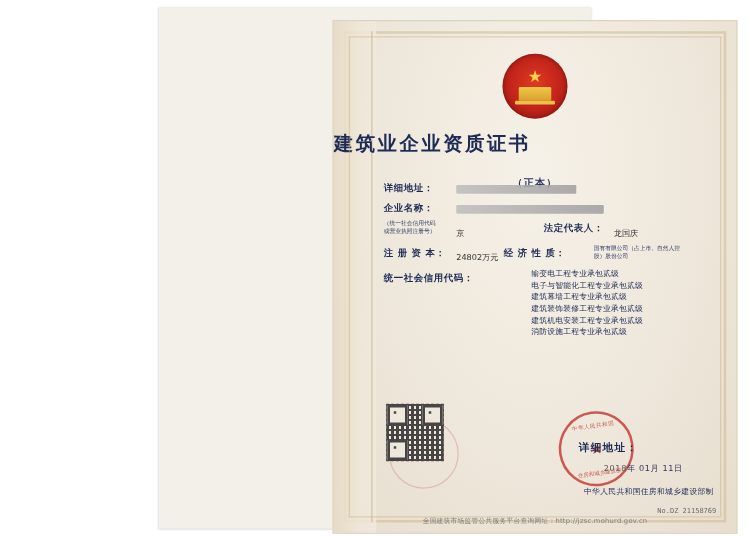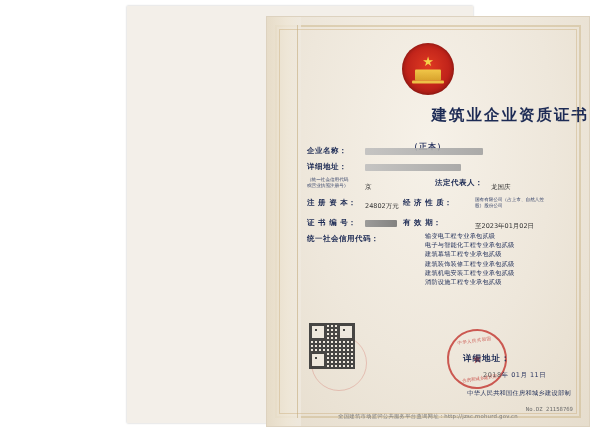--- a/index.html
+++ b/index.html
@@ -108,21 +108,21 @@
     left: -3px; bottom: -3px;
     width: 32px; height: 3px;
     background: #f0c94a;
     border-radius: 1px;
   }
 
   .title {
     position: absolute;
     top: 88px;
     width: 100%;
-    text-align: right;
+    text-align: left;
     font-family: Liberation Mono, monospace;
     font-size: 15.5px;
     font-weight: bold;
     letter-spacing: 2px;
     color: #1d2b55;
   }
   .subtitle {
     position: absolute;
     top: 124px;
     width: 100%;
@@ -336,50 +336,44 @@
         <div class="star">★</div>
         <div class="gate"></div>
       </div>
 
       <div class="title">建筑业企业资质证书</div>
       <div class="subtitle">（正本）</div>
 
       <div class="fields">
 
         <div class="row">
+          <span class="lbl" style="left:0;">详细地址：</span>
+          <span class="mask" style="left:58px; top:5px; width:96px;"></span>
+        </div>
+
+        <div class="row">
           <span class="lbl" style="left:0;">企业名称：</span>
           <span class="mask" style="left:58px; top:5px; width:118px;"></span>
-        </div>
-
-        <div class="row">
-          <span class="lbl" style="left:0;">详细地址：</span>
-          <span class="mask" style="left:58px; top:5px; width:96px;"></span>
         </div>
 
         <div class="row" style="height:20px;">
           <span class="lbl-sm" style="left:0; top:2px;">（统一社会信用代码</span>
           <span class="lbl-sm" style="left:0; top:8px;">或营业执照注册号）</span>
           <span class="val" style="left:58px; top:4px;">京</span>
           <span class="lbl" style="left:96px; top:0;margin-left:32px;">法定代表人：</span>
           <span class="val" style="left:184px; top:4px;">龙国庆</span>
         </div>
 
         <div class="row" style="height:20px;">
           <span class="lbl" style="left:0;">注 册 资 本：</span>
           <span class="val" style="left:58px; top:3px;">24802万元</span>
           <span class="lbl" style="left:96px;">经 济 性 质：</span>
           <span class="lbl-sm" style="left:168px; top:2px; width:76px; white-space:normal;">国有有限公司（占上市、自然人控股）股份公司</span>
         </div>
 
-        <div class="row">
-          <span class="lbl" style="left:0;">证 书 编 号：</span>
-          <span class="mask dark" style="left:58px; top:5px; width:32px;"></span>
-          <span class="lbl" style="left:96px;">有 效 期：</span>
-          <span class="val" style="left:168px; top:3px;">至2023年01月02日</span>
-        </div>
 
         <div class="row" style="height:60px;">
           <span class="lbl" style="left:0; top:0;">统一社会信用代码：</span>
           <div class="qual">
             <div>输变电工程专业承包贰级</div>
             <div>电子与智能化工程专业承包贰级</div>
             <div>建筑幕墙工程专业承包贰级</div>
             <div>建筑装饰装修工程专业承包贰级</div>
             <div>建筑机电安装工程专业承包贰级</div>
             <div>消防设施工程专业承包贰级</div>

